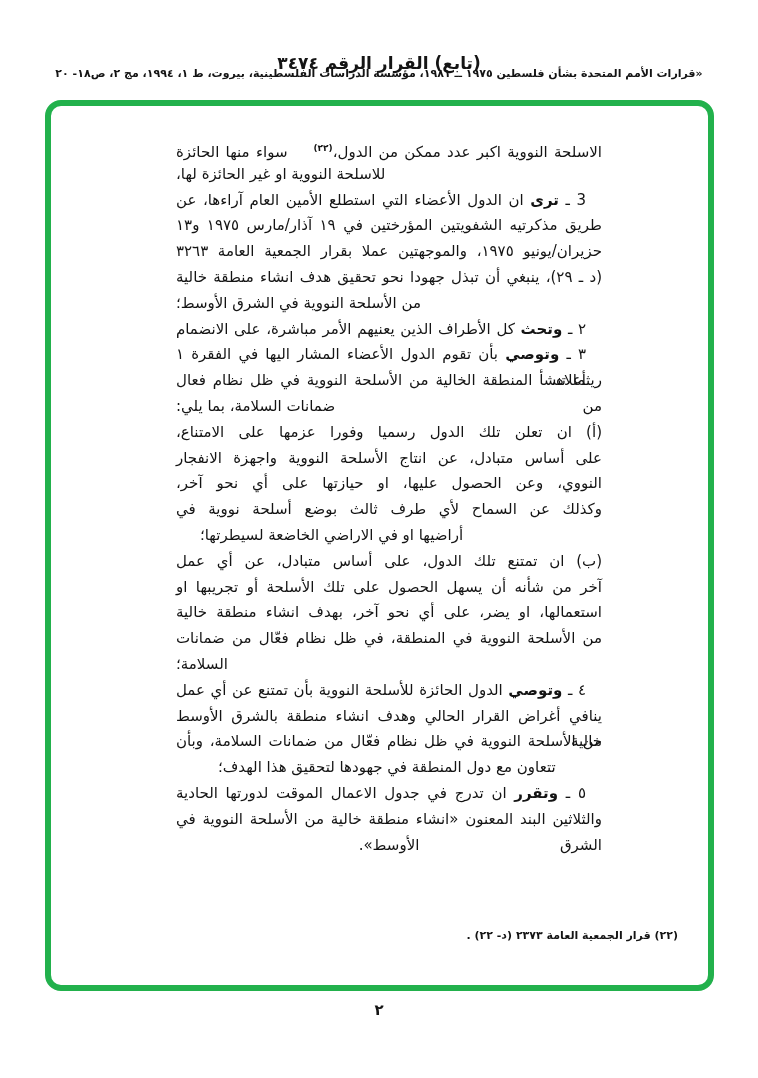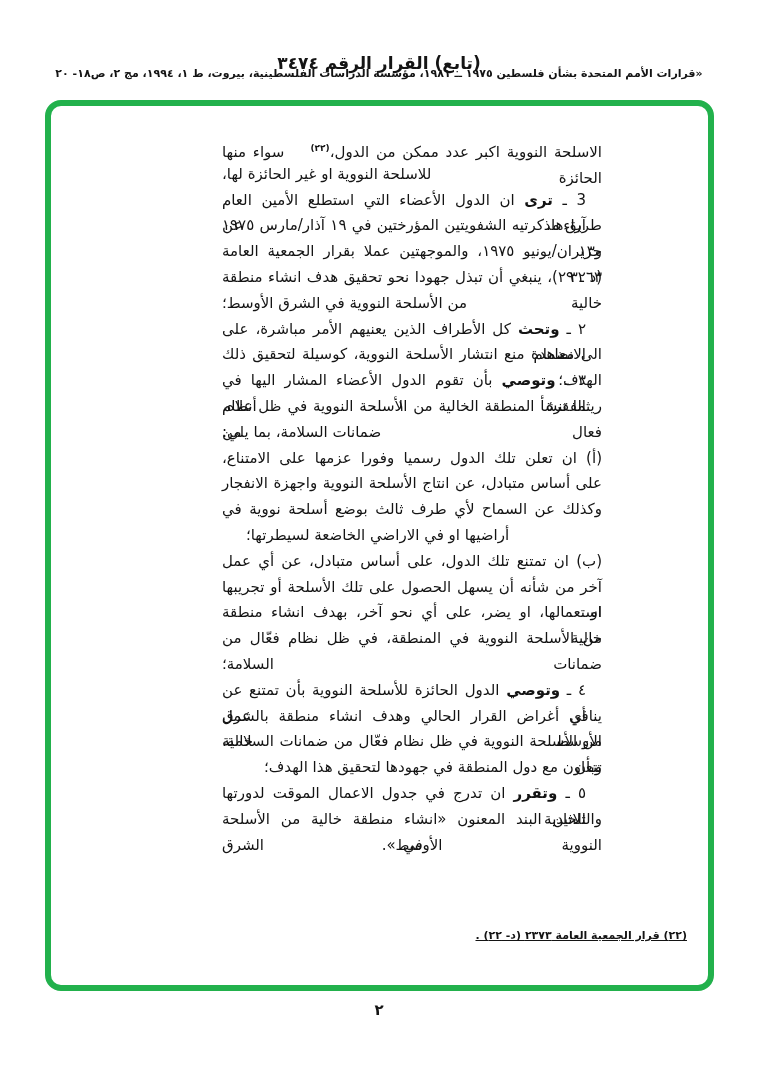--- a/index.html
+++ b/index.html
@@ -17,33 +17,33 @@
   }
   .frame{
     position:absolute;left:45px;top:100px;width:669px;height:891px;
     box-sizing:border-box;border:6px solid #22b14c;border-radius:16px;
     background:#ffffff;
   }
   .textcol{
     position:absolute;left:176px;top:136px;width:426px;
     direction:rtl;font-size:15px;line-height:25.8px;
   }
-  .ln{height:25.8px;margin-left:46px;}
+  .ln{height:25.8px;}
   .j{text-align:justify;text-align-last:justify;}
   .ind{padding-right:16px;}
   .ll{text-align:left;text-align-last:left;}
   .off24{padding-left:24px;}
   .off42{padding-left:42px;text-align:center;}
   .cc{text-align:center;text-align-last:center;}
   .b{font-weight:bold;}
   .sup{font-size:9px;vertical-align:6px;font-weight:bold;}
   .gap{display:inline-block;width:26px;}
   .footnote{
-    position:absolute;top:929px;right:71px;direction:rtl;
-    font-weight:bold;font-size:11px;text-decoration:underline;
+    position:absolute;top:929px;right:80px;direction:rtl;
+    font-weight:bold;font-size:11px;
   }
   .pagenum{
     position:absolute;top:1001px;left:0;width:758px;text-align:center;
     font-weight:bold;font-size:15px;
   }
 </style>
 </head>
 <body>
 
 <div class="header-title">(تابع) القرار الرقم ٣٤٧٤</div>
@@ -53,26 +53,26 @@
 
 <div class="textcol">
   <div class="ln j"><span>الاسلحة النووية اكبر عدد ممكن من الدول،</span><span class="sup">(٢٢)</span><span class="gap"></span><span>سواء منها الحائزة</span></div>
   <div class="ln ll">للاسلحة النووية او غير الحائزة لها،</div>
   <div class="ln j ind"><span>3 ـ </span><span class="b">ترى</span><span> ان الدول الأعضاء التي استطلع الأمين العام آراءها، عن</span></div>
   <div class="ln j">طريق مذكرتيه الشفويتين المؤرختين في ١٩ آذار/مارس ١٩٧٥ و١٣</div>
   <div class="ln j">حزيران/يونيو ١٩٧٥، والموجهتين عملا بقرار الجمعية العامة ٣٢٦٣</div>
   <div class="ln j">(د ـ ٢٩)، ينبغي أن تبذل جهودا نحو تحقيق هدف انشاء منطقة خالية</div>
   <div class="ln ll">من الأسلحة النووية في الشرق الأوسط؛</div>
   <div class="ln j ind"><span>٢ ـ </span><span class="b">وتحث</span><span> كل الأطراف الذين يعنيهم الأمر مباشرة، على الانضمام</span></div>
-  <div class="ln j">الى معاهدة منع انتشار الأسلحة النووية، كوسيلة لتحقيق ذلك الهدف؛</div>
   <div class="ln j ind"><span>٣ ـ </span><span class="b">وتوصي</span><span> بأن تقوم الدول الأعضاء المشار اليها في الفقرة ١ أعلاه،</span></div>
   <div class="ln j">ريثما تنشأ المنطقة الخالية من الأسلحة النووية في ظل نظام فعال من</div>
   <div class="ln ll">ضمانات السلامة، بما يلي:</div>
   <div class="ln j">(أ) ان تعلن تلك الدول رسميا وفورا عزمها على الامتناع،</div>
   <div class="ln j">على أساس متبادل، عن انتاج الأسلحة النووية واجهزة الانفجار</div>
+  <div class="ln j">النووي، وعن الحصول عليها، او حيازتها على أي نحو آخر،</div>
   <div class="ln j">وكذلك عن السماح لأي طرف ثالث بوضع أسلحة نووية في</div>
   <div class="ln ll off24">أراضيها او في الاراضي الخاضعة لسيطرتها؛</div>
   <div class="ln j">(ب) ان تمتنع تلك الدول، على أساس متبادل، عن أي عمل</div>
   <div class="ln j">آخر من شأنه أن يسهل الحصول على تلك الأسلحة أو تجريبها او</div>
   <div class="ln j">استعمالها، او يضر، على أي نحو آخر، بهدف انشاء منطقة خالية</div>
   <div class="ln j">من الأسلحة النووية في المنطقة، في ظل نظام فعّال من ضمانات</div>
   <div class="ln ll">السلامة؛</div>
   <div class="ln j ind"><span>٤ ـ </span><span class="b">وتوصي</span><span> الدول الحائزة للأسلحة النووية بأن تمتنع عن أي عمل</span></div>
   <div class="ln j">ينافي أغراض القرار الحالي وهدف انشاء منطقة بالشرق الأوسط خالية</div>
   <div class="ln j">من الأسلحة النووية في ظل نظام فعّال من ضمانات السلامة، وبأن</div>

